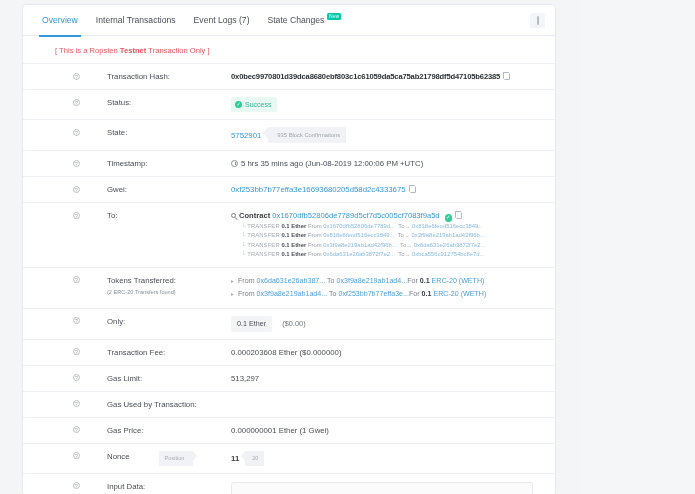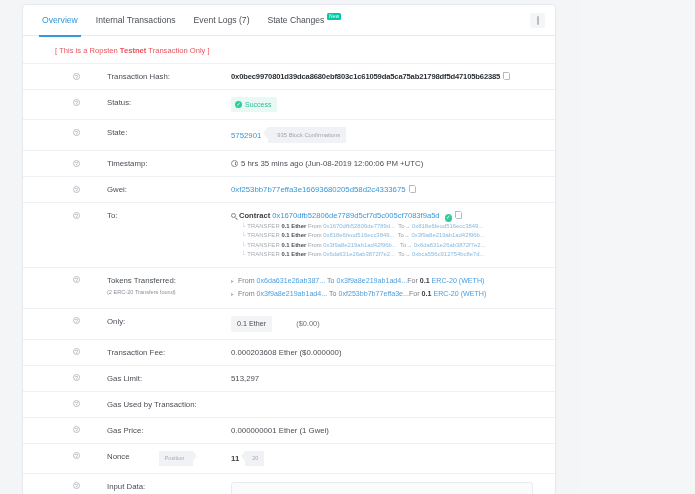--- a/index.html
+++ b/index.html
@@ -293,21 +293,21 @@
   .tok .amt { color:#3d4247; font-weight:bold; }
   
   .valchip {
     display:inline-block;
     background:#f3f4f6;
     color:#4a4f55;
     font-size:7.2px;
     padding:2.5px 6px;
     border-radius:2px;
   }
-  .usd { color:#6f757d; font-size:7.4px; margin-left:24px; }
+  .usd { color:#6f757d; font-size:7.4px; margin-left:10px; }
   
   .inputbox {
     background:#fbfbfc;
     border:1px solid #e7eaf0;
     border-radius:3px;
     height:56px;
     margin-top:1px;
     padding:11px 12px;
     font-family:"Liberation Mono", monospace;
     font-size:7px;

